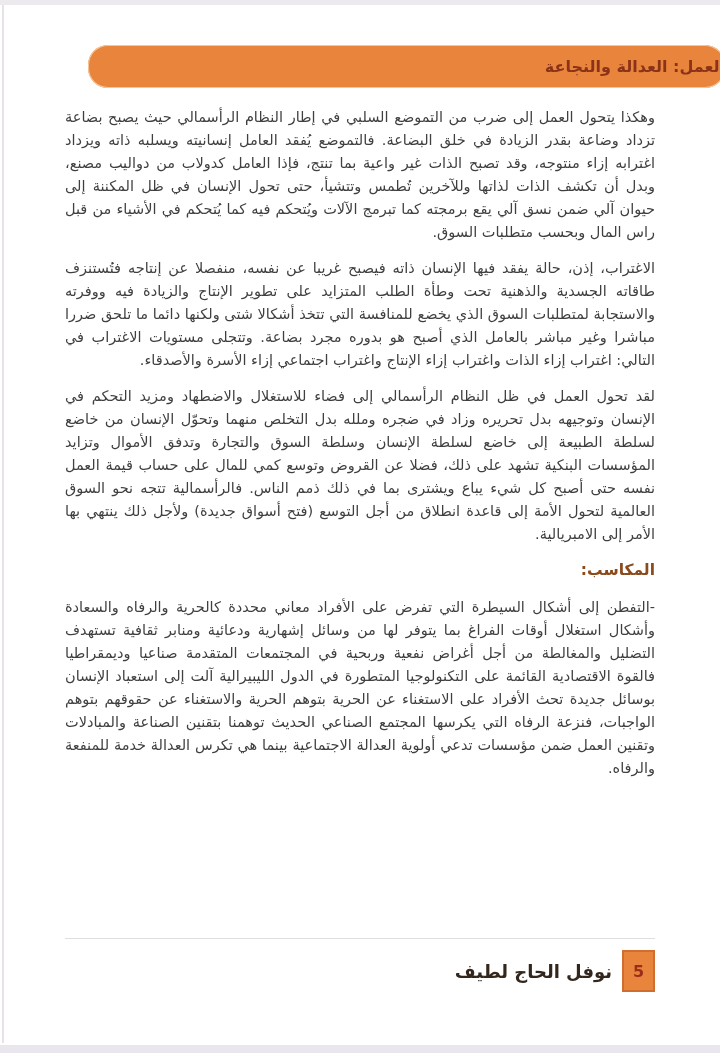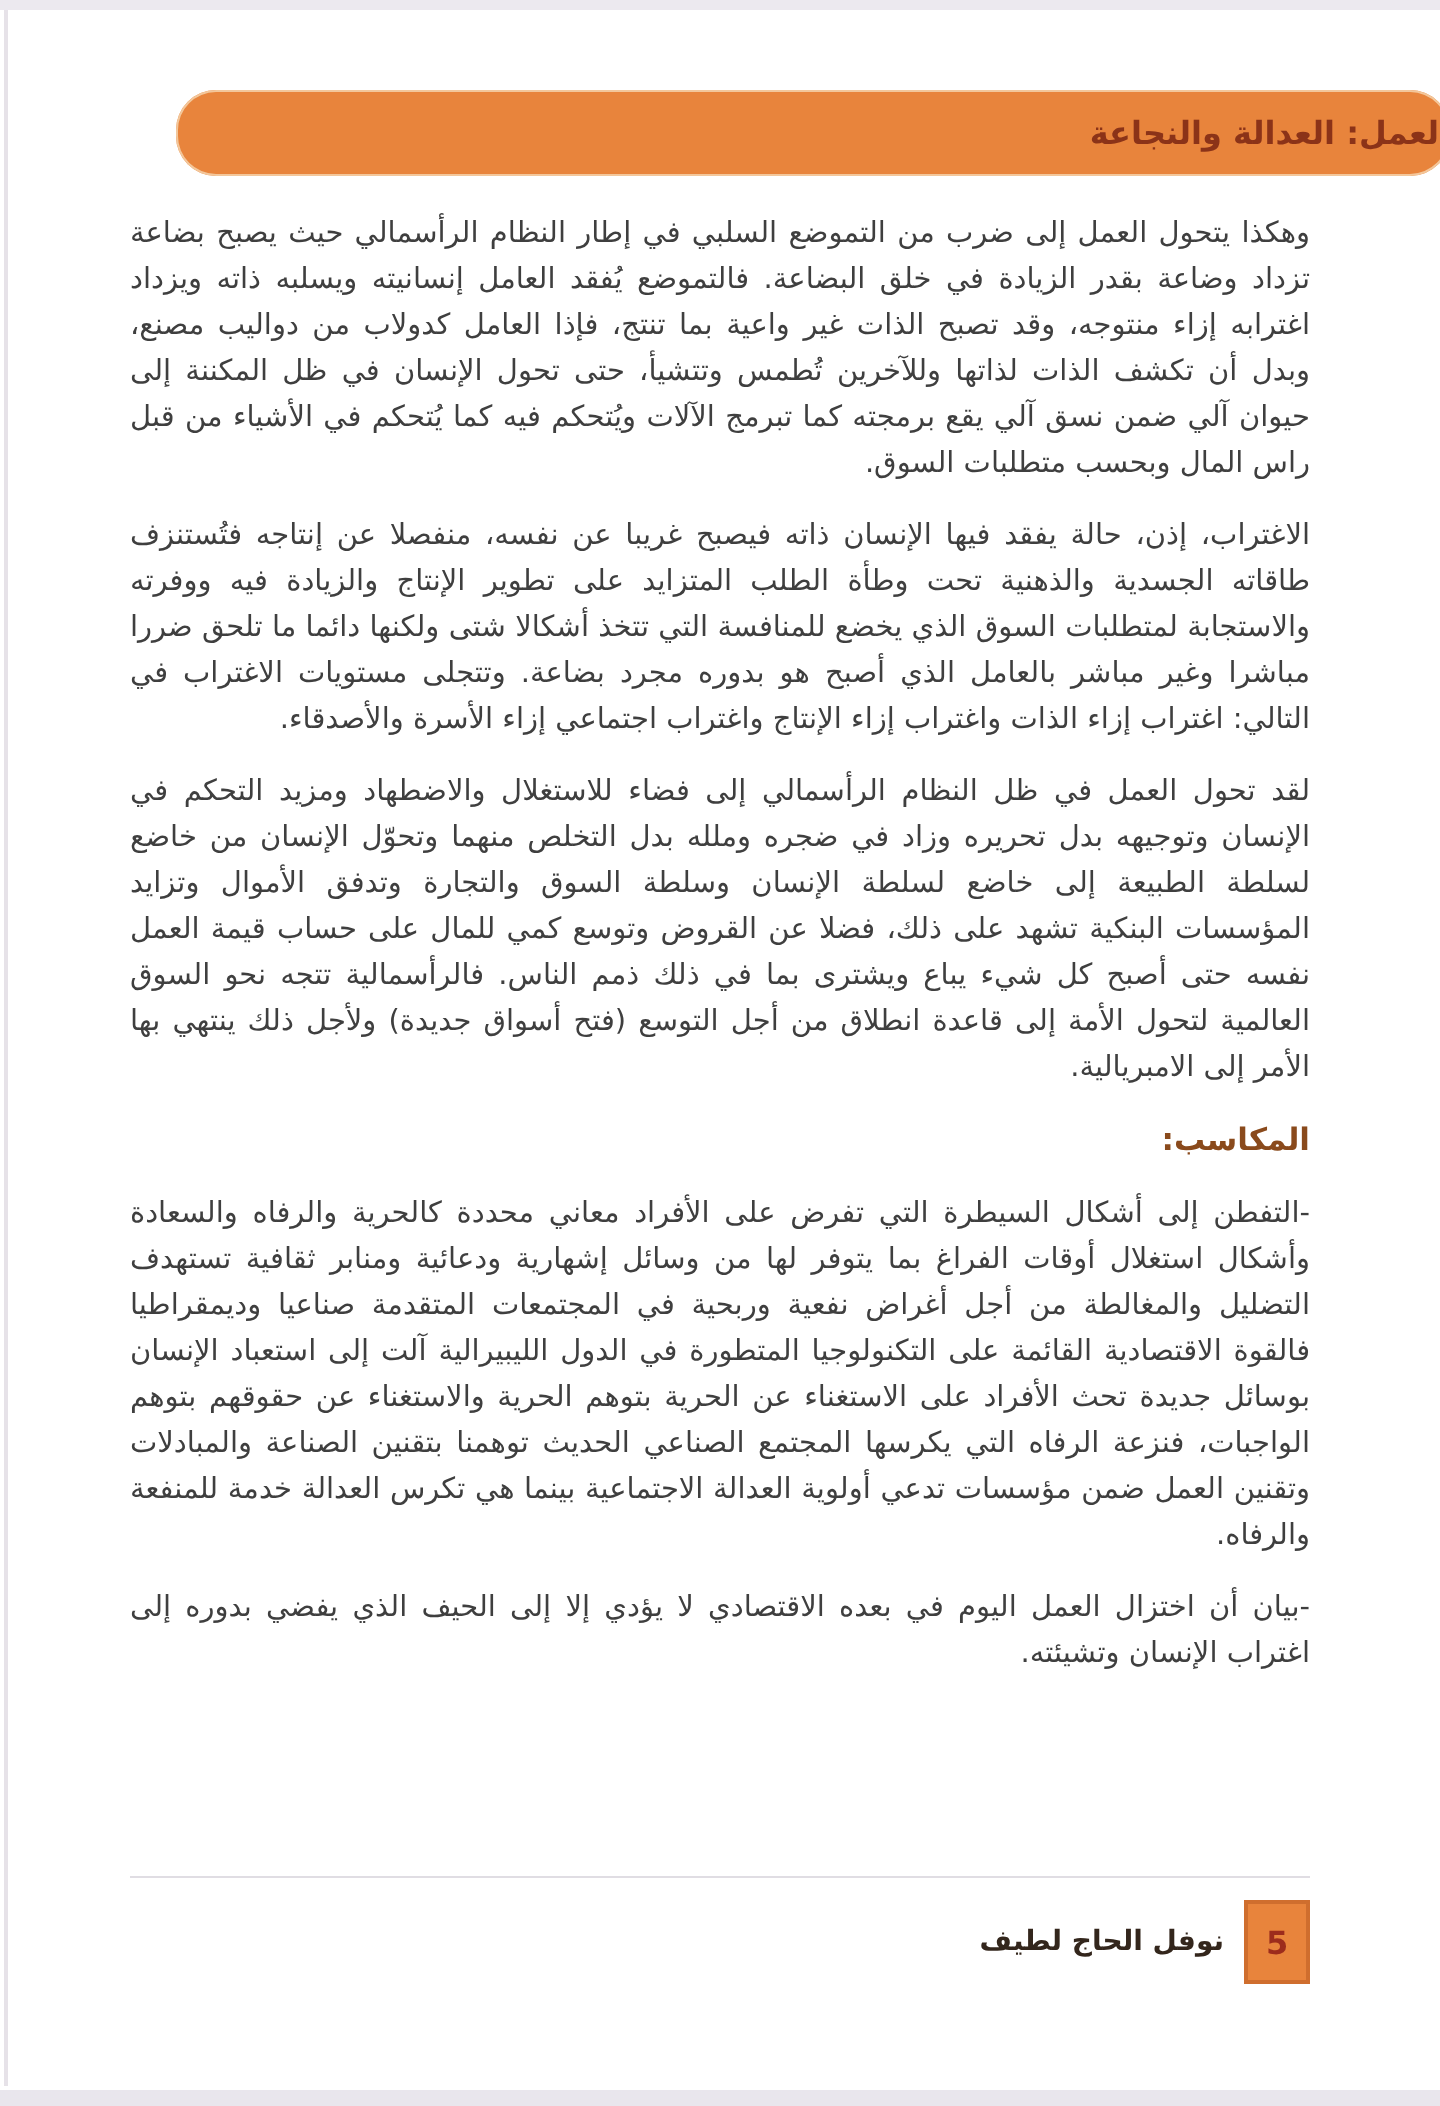--- a/index.html
+++ b/index.html
@@ -42,21 +42,21 @@
   .footer{
     position:absolute;top:950px;right:65px;height:42px;
     display:flex;direction:rtl;align-items:center;gap:10px;
   }
   .page-num-box{
     width:33px;height:42px;background:#e8843c;
     border:2px solid #cf6e2e;box-sizing:border-box;
     display:flex;align-items:center;justify-content:center;
   }
   .page-num{color:#9c2c1c;font-weight:bold;font-size:16px;}
-  .author{color:#33261c;font-weight:bold;font-size:14px;direction:rtl;}
+  .author{color:#33261c;font-weight:bold;font-size:18px;direction:rtl;}
 </style>
 </head>
 <body>
 
 <div class="page">
 
   <div class="edge-top"></div>
   <div class="edge-left"></div>
   <div class="edge-bottom"></div>
 
@@ -71,21 +71,20 @@
 
     <p>الاغتراب، إذن، حالة يفقد فيها الإنسان ذاته فيصبح غريبا عن نفسه، منفصلا عن إنتاجه فتُستنزف طاقاته الجسدية والذهنية تحت وطأة الطلب المتزايد على تطوير الإنتاج والزيادة فيه ووفرته والاستجابة لمتطلبات السوق الذي يخضع للمنافسة التي تتخذ أشكالا شتى ولكنها دائما ما تلحق ضررا مباشرا وغير مباشر بالعامل الذي أصبح هو بدوره مجرد بضاعة. وتتجلى مستويات الاغتراب في التالي: اغتراب إزاء الذات واغتراب إزاء الإنتاج واغتراب اجتماعي إزاء الأسرة والأصدقاء.</p>
 
     <p>لقد تحول العمل في ظل النظام الرأسمالي إلى فضاء للاستغلال والاضطهاد ومزيد التحكم في الإنسان وتوجيهه بدل تحريره وزاد في ضجره وملله بدل التخلص منهما وتحوّل الإنسان من خاضع لسلطة الطبيعة إلى خاضع لسلطة الإنسان وسلطة السوق والتجارة وتدفق الأموال وتزايد المؤسسات البنكية تشهد على ذلك، فضلا عن القروض وتوسع كمي للمال على حساب قيمة العمل نفسه حتى أصبح كل شيء يباع ويشترى بما في ذلك ذمم الناس. فالرأسمالية تتجه نحو السوق العالمية لتحول الأمة إلى قاعدة انطلاق من أجل التوسع (فتح أسواق جديدة) ولأجل ذلك ينتهي بها الأمر إلى الامبريالية.</p>
 
 
     <div class="heading gains">المكاسب:</div>
 
     <p>-التفطن إلى أشكال السيطرة التي تفرض على الأفراد معاني محددة كالحرية والرفاه والسعادة وأشكال استغلال أوقات الفراغ بما يتوفر لها من وسائل إشهارية ودعائية ومنابر ثقافية تستهدف التضليل والمغالطة من أجل أغراض نفعية وربحية في المجتمعات المتقدمة صناعيا وديمقراطيا فالقوة الاقتصادية القائمة على التكنولوجيا المتطورة في الدول الليبيرالية آلت إلى استعباد الإنسان بوسائل جديدة تحث الأفراد على الاستغناء عن الحرية بتوهم الحرية والاستغناء عن حقوقهم بتوهم الواجبات، فنزعة الرفاه التي يكرسها المجتمع الصناعي الحديث توهمنا بتقنين الصناعة والمبادلات وتقنين العمل ضمن مؤسسات تدعي أولوية العدالة الاجتماعية بينما هي تكرس العدالة خدمة للمنفعة والرفاه.</p>
 
-    <p>-بيان أن اختزال العمل اليوم في بعده الاقتصادي لا يؤدي إلا إلى الحيف الذي يفضي بدوره إلى اغتراب الإنسان وتشيئته.</p>
 
   </div>
 
   <div class="footer-rule"></div>
 
   <div class="footer">
     <div class="page-num-box">
       <span class="page-num">5</span>
     </div>
     <span class="author">نوفل الحاج لطيف</span>

